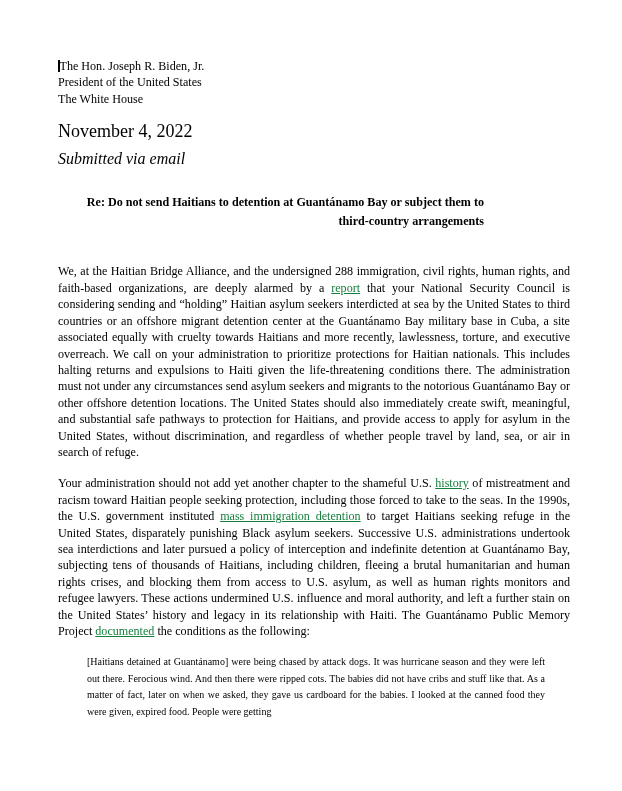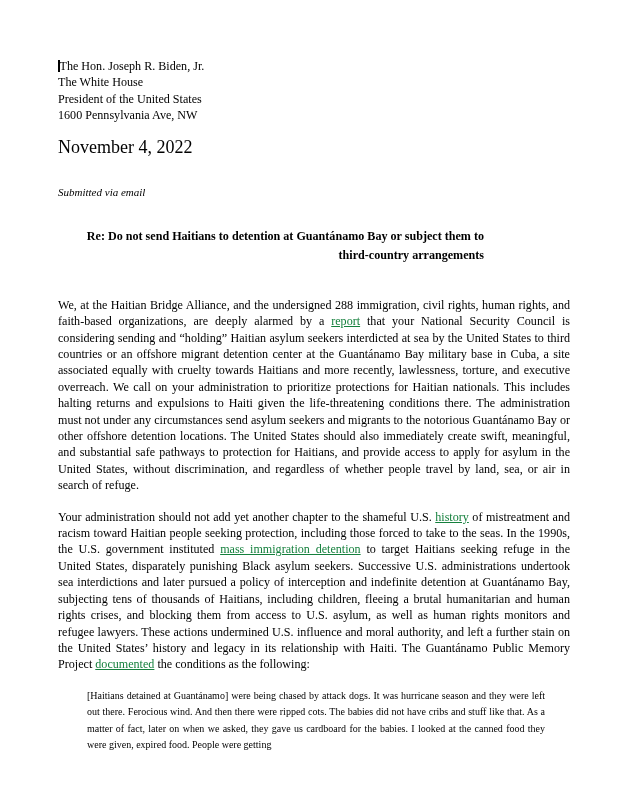--- a/index.html
+++ b/index.html
@@ -46,24 +46,24 @@
     margin-right: 0px;
   }
 
   .date-line {
     font-size: 18px;
     line-height: 16.3px;
     margin-top: 16px;
   }
 
   .submitted-line {
-    font-size: 11px;
+    font-size: 16px;
     line-height: 16.3px;
     font-style: italic;
-    margin-top: 29px;
+    margin-top: 12px;
   }
 
   .subject-heading {
     margin-top: 26px;
     font-size: 12.1px;
     line-height: 19px;
     font-weight: bold;
     text-align: right;
     padding: 0 4px;
   }
@@ -101,23 +101,22 @@
     text-decoration: underline;
   }
 </style>
 </head>
 <body>
 
 <div class="page">
 
   <div class="addressee-block">
     <div class="addressee-line caret-line"><span class="text-caret"></span><span>The Hon. Joseph R. Biden, Jr.</span></div>
+    <div class="addressee-line">President of the United States</div>
     <div class="addressee-line">The White House</div>
-    <div class="addressee-line">President of the United States</div>
-    <div class="addressee-line">1600 Pennsylvania Ave, NW</div>
   </div>
 
   <div class="date-line">November 4, 2022</div>
 
   <div class="submitted-line">Submitted via email</div>
 
   <div class="subject-heading">
     <span>Re: Do not send Haitians to detention at Guantánamo Bay or subject them to third-country</span>
     <span>arrangements</span>
   </div>

